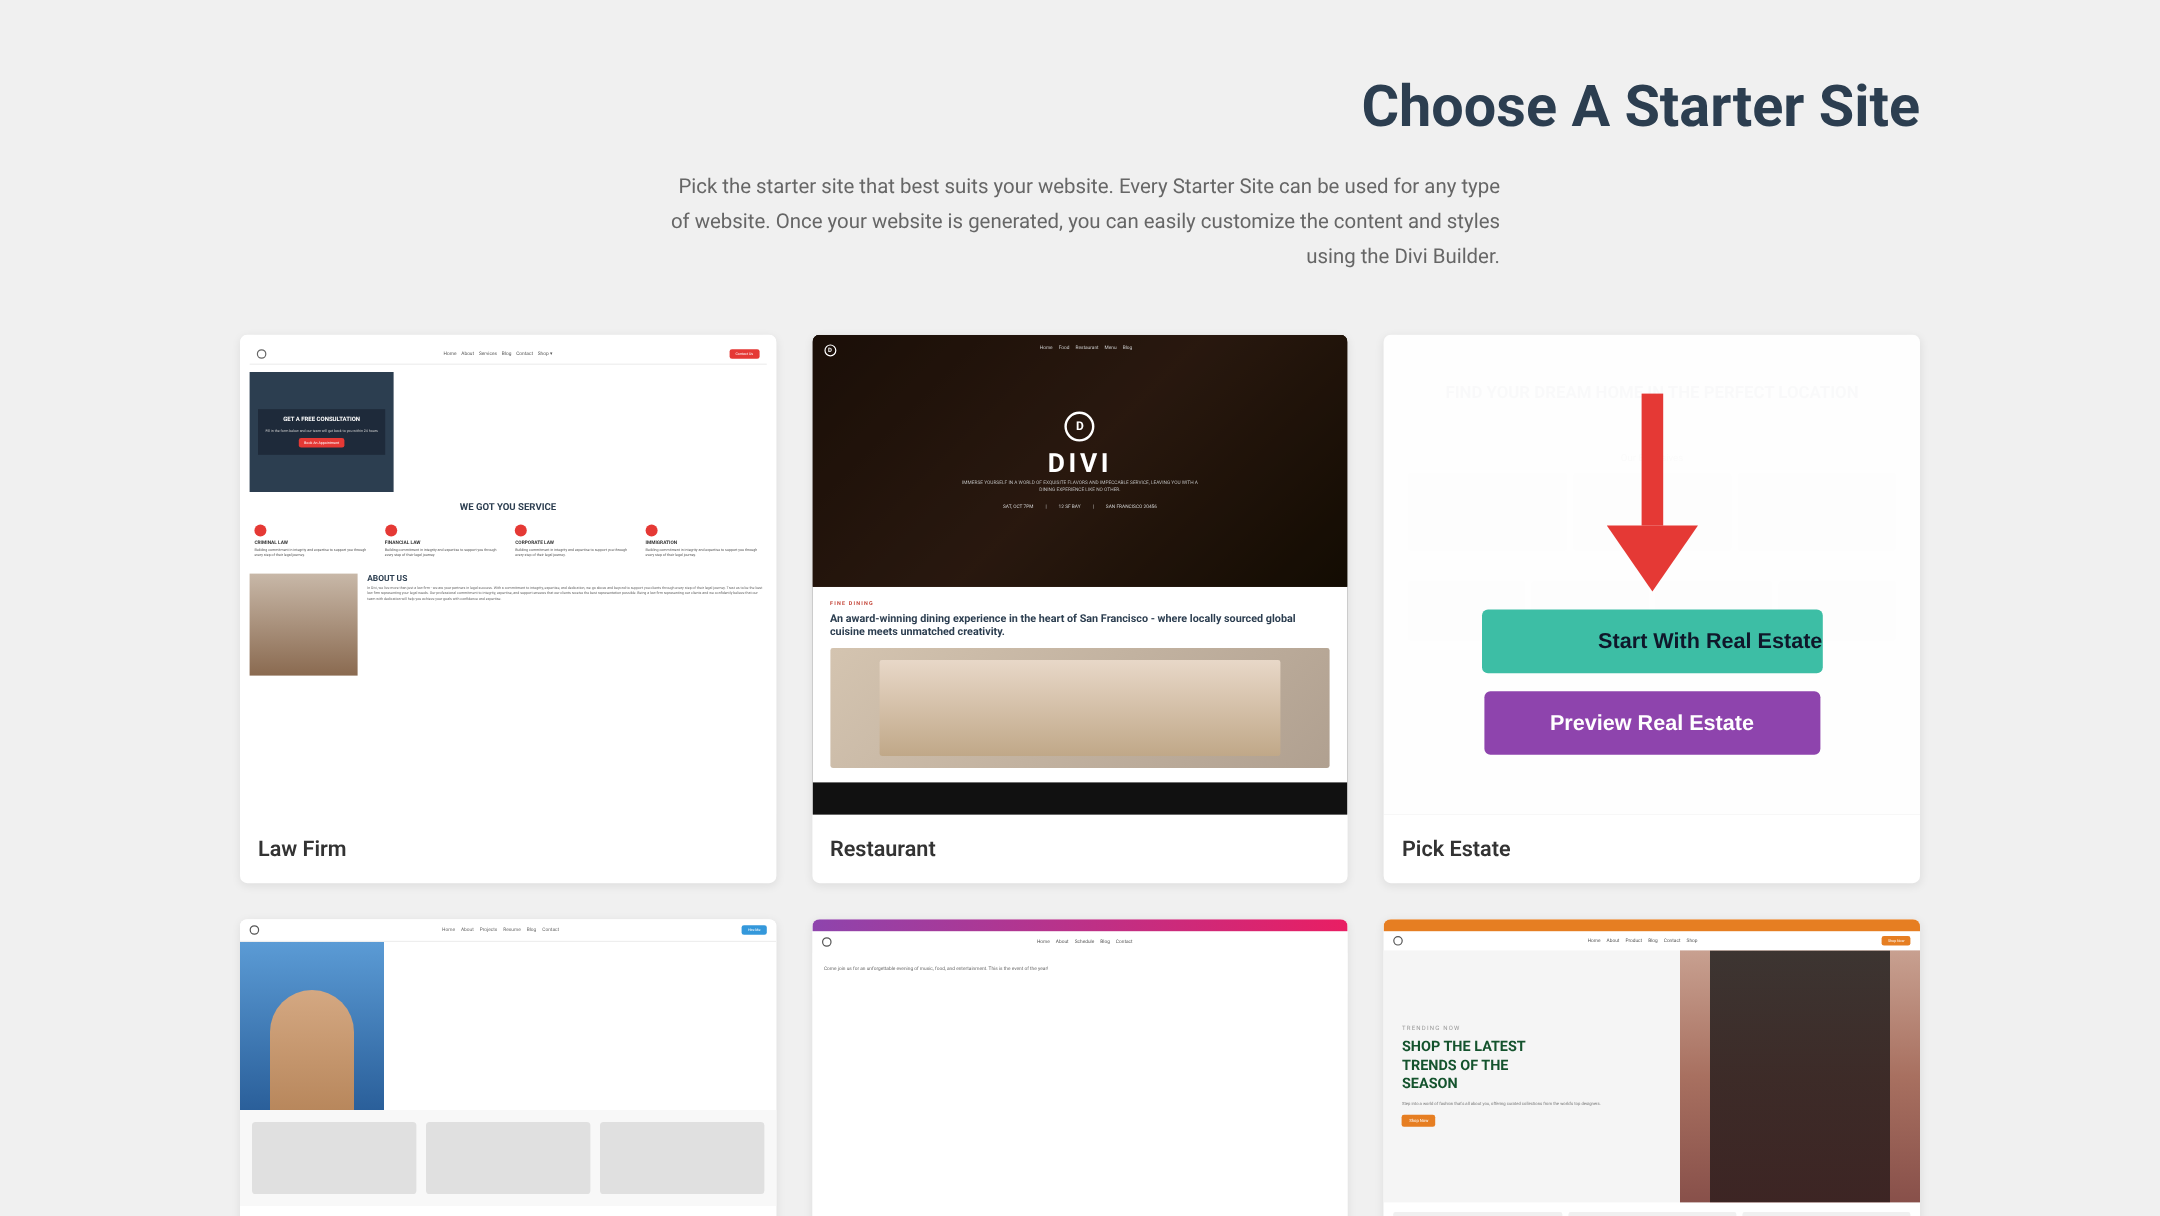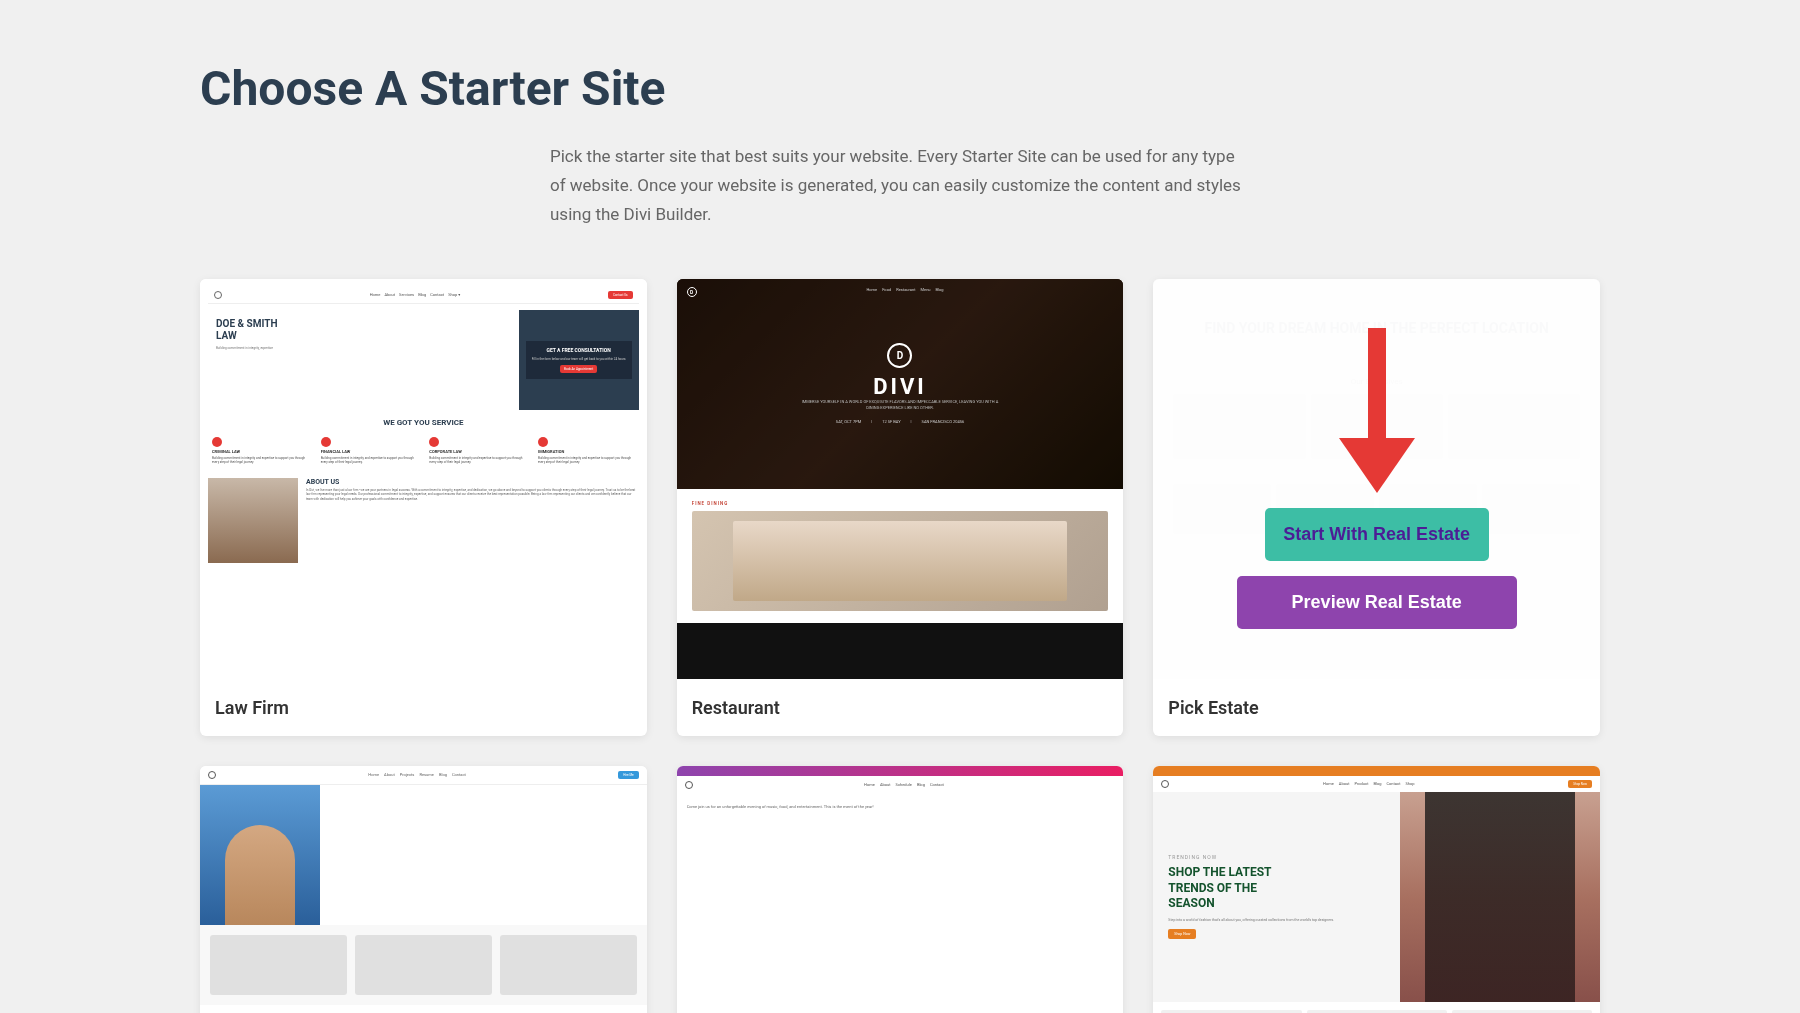--- a/index.html
+++ b/index.html
@@ -14,21 +14,21 @@
       min-height: 1013px;
       width: 1800px;
     }
 
     .page-container {
       max-width: 1800px;
       padding: 60px 200px;
     }
 
     .header-section {
-      text-align: left;
+      text-align: right;
       margin-bottom: 50px;
     }
 
     .page-title {
       font-size: 48px;
       font-weight: 700;
       color: #2c3e50;
       margin-bottom: 25px;
     }
 
@@ -86,29 +86,29 @@
       background: rgba(255,255,255,0.92);
       flex-direction: column;
       align-items: center;
       justify-content: center;
       gap: 15px;
       z-index: 10;
     }
 
     .btn-start {
       background: #3dbea5;
-      color: #4c1d95;
+      color: #0f172a;
       border: none;
       padding: 16px 0;
-      width: 224px;
+      width: 284px;
       font-size: 18px;
       font-weight: 600;
       border-radius: 5px;
       cursor: pointer;
-      text-align: center;
+      text-align: right;
     }
 
     .btn-preview {
       background: #8e44ad;
       color: #fff;
       border: none;
       padding: 16px 0;
       width: 280px;
       font-size: 18px;
       font-weight: 600;
@@ -296,24 +296,20 @@
               <span>Home</span>
               <span>About</span>
               <span>Services</span>
               <span>Blog</span>
               <span>Contact</span>
               <span>Shop ▾</span>
             </div>
             <div class="lf-cta-btn">Contact Us</div>
           </div>
           <div class="lf-hero">
-            <div class="lf-hero-text">
-              <div class="lf-hero-title">DOE &amp; SMITH<br>LAW</div>
-              <div class="lf-hero-sub">Building commitment in integrity, expertise</div>
-            </div>
             <div class="lf-hero-img">
               <div style="background:#1e2a3a; padding:6px; text-align:center;">
                 <div style="font-size:5px; font-weight:bold; color:#fff; margin-bottom:4px;">GET A FREE CONSULTATION</div>
                 <div style="font-size:3px; color:#ccc; margin-bottom:4px;">Fill in the form below and our team will get back to you within 24 hours</div>
                 <div style="background:#e53935; color:#fff; font-size:3px; padding:2px 4px; border-radius:2px; display:inline-block;">Book An Appointment</div>
               </div>
             </div>
           </div>
           <div class="lf-section-title">WE GOT YOU SERVICE</div>
           <div class="lf-cards-row">
@@ -376,20 +372,21 @@
               <span>SAT, OCT 7PM</span>
                 <span>|</span>
                 <span>12 SF BAY</span>
                 <span>|</span>
                 <span>SAN FRANCISCO 20456</span>
             </div>
           </div>
 
           <div style="background:#fff; padding:12px 15px;">
             <div style="font-size:4.5px; color:#c0392b; text-transform:uppercase; letter-spacing:1px; margin-bottom:5px; font-weight:600;">FINE DINING</div>
+            <div style="font-size:9px; font-weight:bold; color:#2c3e50; margin-bottom:6px; line-height:1.3;">An award-winning dining experience in the heart of San Francisco - where locally sourced global cuisine meets unmatched creativity.</div>
 
             <div style="height:100px; background: linear-gradient(135deg, #d4c4b0 0%, #b0a090 100%); border-radius:2px; display:flex; align-items:center; justify-content:center;">
               <div style="width:80%; height:80%; background: linear-gradient(180deg, #e8d8c8 0%, #c0a888 100%); border-radius:2px;"></div>
             </div>
           </div>
         </div>
       </div>
       <div class="card-label">Restaurant</div>
     </div>
 

